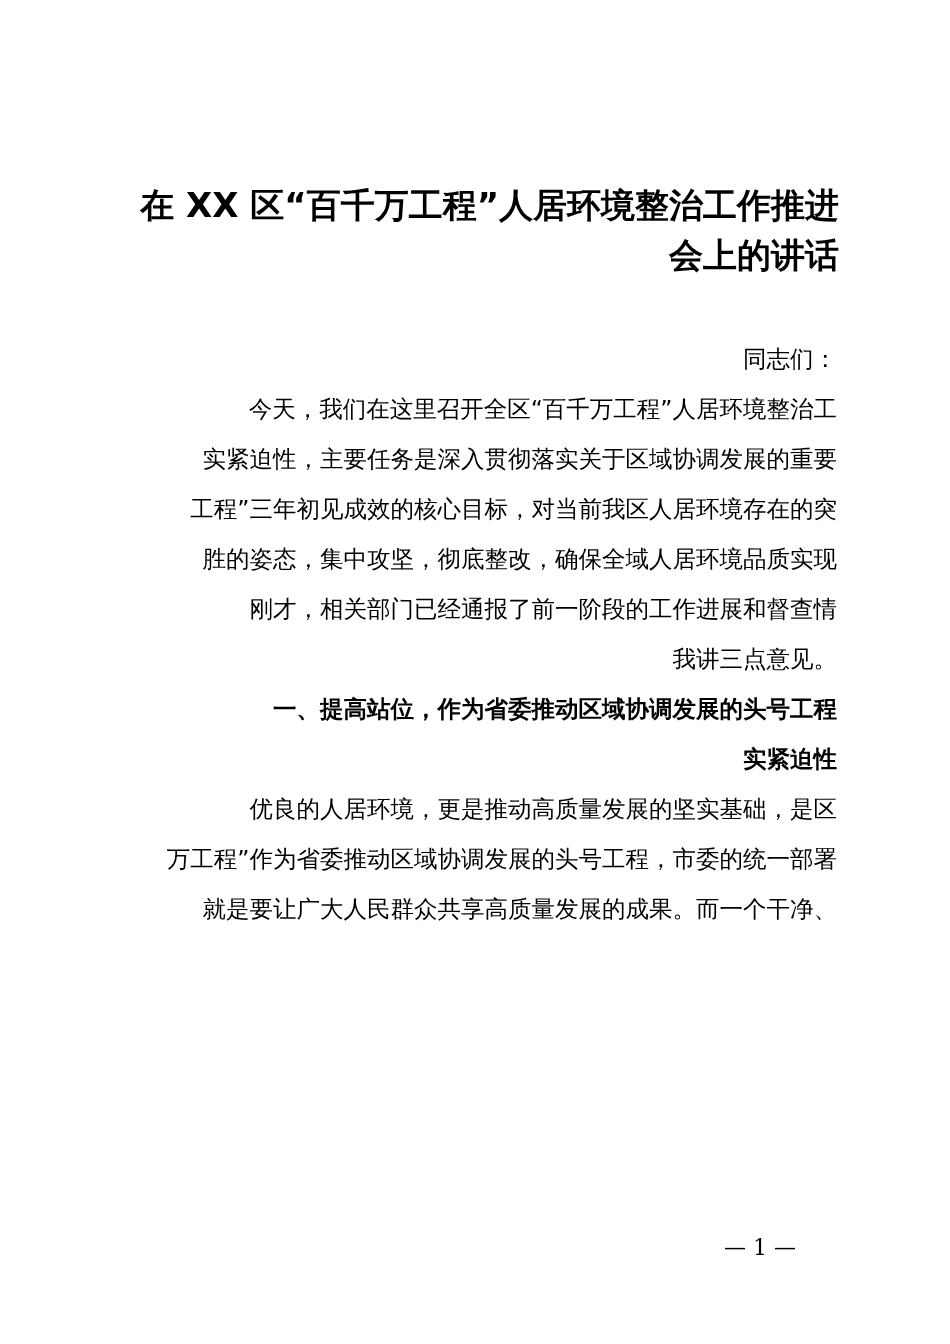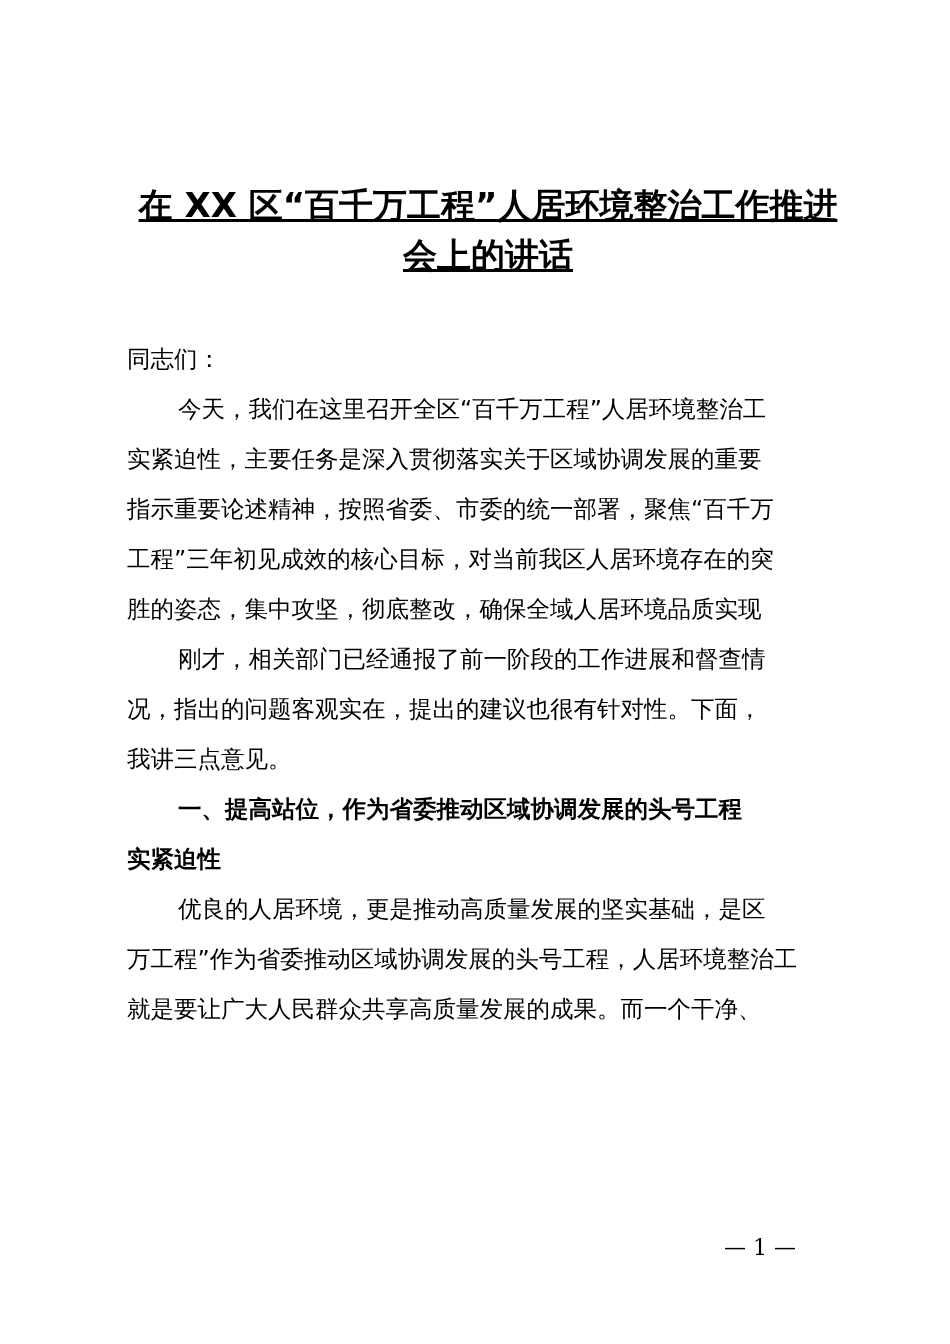--- a/index.html
+++ b/index.html
@@ -1,28 +1,28 @@
 <!DOCTYPE html>
 <html><head>
 <meta charset="utf-8">
 <style>
   html, body { margin: 0; padding: 0; background: #ffffff; }
   body { width: 950px; height: 1344px; position: relative; overflow: hidden; color: #000; }
   .page { position: absolute; left: 0; top: 0; width: 950px; height: 1344px; background: #fff; }
   .title {
-    position: absolute; left: 128px; width: 720px; top: 180px;
-    text-align: center; font-family: "DejaVu Sans", sans-serif; font-weight: bold;
-    font-size: 34px; line-height: 50px; letter-spacing: 0px; text-decoration: underline;
+    position: absolute; left: 119px; width: 720px; top: 180px;
+    text-align: right; font-family: "DejaVu Sans", sans-serif; font-weight: bold;
+    font-size: 34px; line-height: 50px; letter-spacing: 0px;
   }
   .title .line { display: block; white-space: nowrap; }
   .body {
     position: absolute; left: 127px; width: 710px; top: 334px;
     font-family: "DejaVu Sans", sans-serif; font-size: 23.5px; line-height: 50px;
   }
-  .ln { display: block; white-space: nowrap; height: 50px; }
+  .ln { display: block; white-space: nowrap; height: 50px; text-align: right; }
   .indent { padding-left: 51px; }
   .bold { font-weight: bold; }
   .footer {
     position: absolute; left: 720px; top: 1233px; width: 80px; text-align: center;
     font-family: "DejaVu Serif", serif; font-size: 22px; line-height: 30px; white-space: nowrap;
   }
 </style>
 </head>
 <body>
 
@@ -31,37 +31,35 @@
     <span class="line">在 XX 区“百千万工程”人居环境整治工作推进</span>
     <span class="line">会上的讲话</span>
   </div>
 
   <div class="body">
     <span class="ln">同志们：</span>
 
     <div>
       <span class="ln indent">今天，我们在这里召开全区“百千万工程”人居环境整治工</span>
       <span class="ln">实紧迫性，主要任务是深入贯彻落实关于区域协调发展的重要</span>
-      <span class="ln">指示重要论述精神，按照省委、市委的统一部署，聚焦“百千万</span>
       <span class="ln">工程”三年初见成效的核心目标，对当前我区人居环境存在的突</span>
       <span class="ln">胜的姿态，集中攻坚，彻底整改，确保全域人居环境品质实现</span>
     </div>
 
     <div>
       <span class="ln indent">刚才，相关部门已经通报了前一阶段的工作进展和督查情</span>
-      <span class="ln">况，指出的问题客观实在，提出的建议也很有针对性。下面，</span>
       <span class="ln">我讲三点意见。</span>
     </div>
 
     <div class="bold">
       <span class="ln indent">一、提高站位，作为省委推动区域协调发展的头号工程</span>
       <span class="ln">实紧迫性</span>
     </div>
 
     <div>
       <span class="ln indent">优良的人居环境，更是推动高质量发展的坚实基础，是区</span>
-      <span class="ln">万工程”作为省委推动区域协调发展的头号工程，人居环境整治工</span>
+      <span class="ln">万工程”作为省委推动区域协调发展的头号工程，市委的统一部署</span>
       <span class="ln">就是要让广大人民群众共享高质量发展的成果。而一个干净、</span>
     </div>
   </div>
 
   <div class="footer">— 1 —</div>
 </div>
 
 </body></html>

